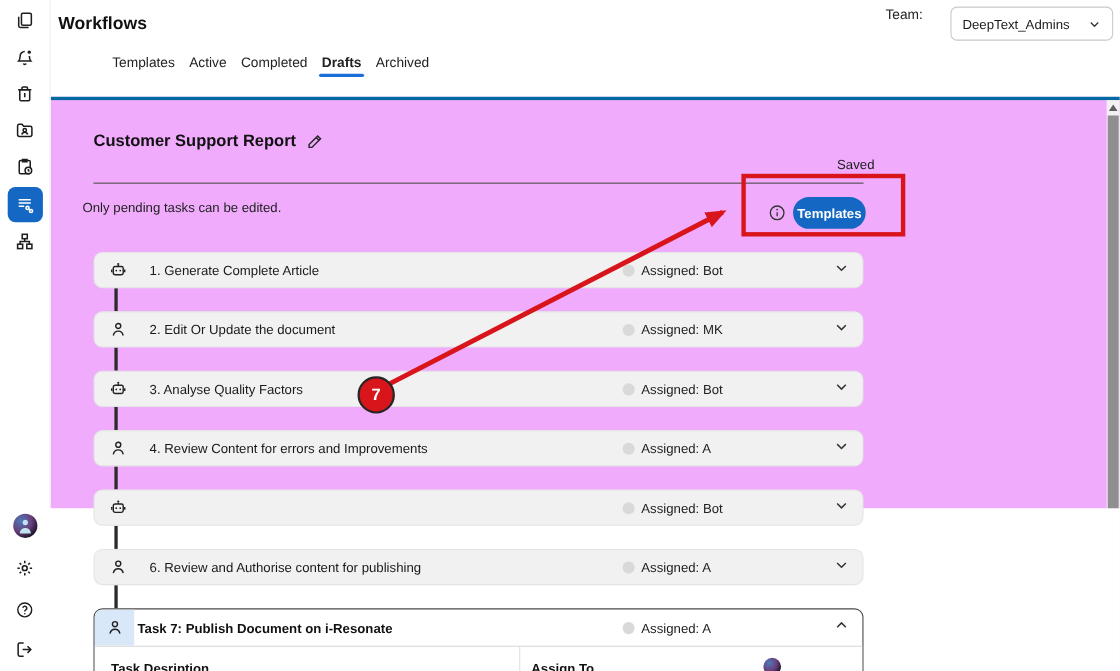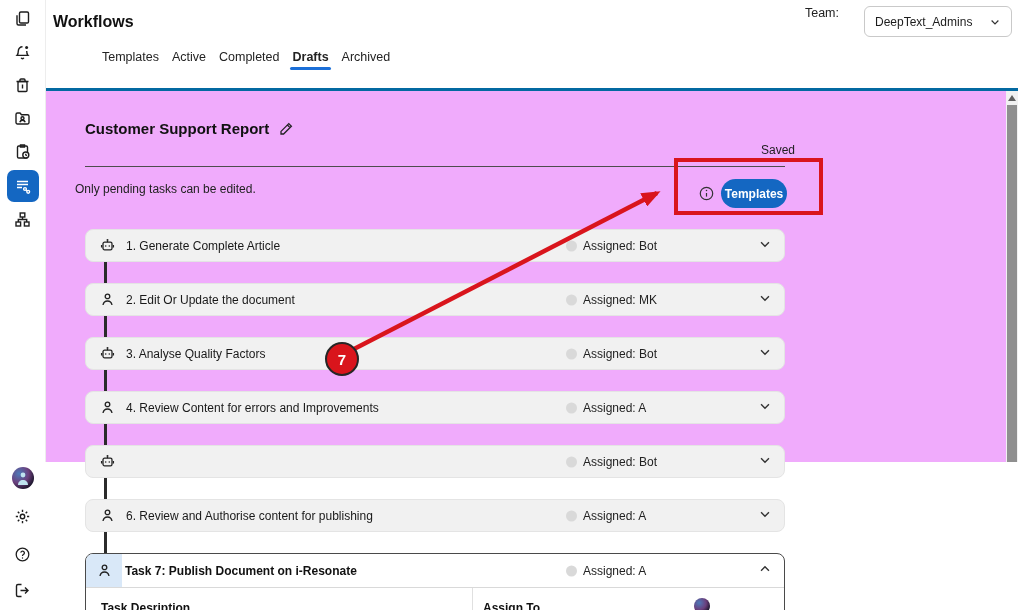--- a/index.html
+++ b/index.html
@@ -51,21 +51,21 @@
   .activate-btn { position:absolute; left:675px; top:88px; width:66px; height:29px; border:none;
     border-radius:15px; background:#1467c2; color:#fff; font-size:12px; font-weight:bold;
     font-family:"Liberation Sans",sans-serif; cursor:pointer; }
 
   
   .task-list { position:absolute; left:39px; top:138px; width:700px; }
   .task-row { position:relative; height:33px; background:#f1f1f1; border:1px solid #e4e4e4;
     border-radius:8px; display:flex; align-items:center; padding-left:14px; cursor:pointer; }
   .task-icon { width:16px; height:16px; color:#222; display:flex; align-items:center; }
   .task-icon svg { width:15px; height:15px; }
-  .task-label { margin-left:10px; font-size:12px; color:#191919; }
+  .task-label { margin-left:20px; font-size:12px; color:#191919; }
   .assigned-dot { position:absolute; left:480px; top:50%; transform:translateY(-50%);
     width:11px; height:11px; border-radius:50%; background:#d9d9d9; }
   .assigned-label { position:absolute; left:497px; top:50%; transform:translateY(-50%);
     font-size:12px; color:#222; }
   .row-chev { position:absolute; right:12px; top:50%; transform:translateY(-50%); color:#333; }
   .connector { width:2.5px; height:21px; background:#2b2b2b; margin-left:19px; }
 
   
   .task7 { position:relative; background:#fff; border:1px solid #4a4a4a; border-radius:8px;
     height:92px; overflow:hidden; }

